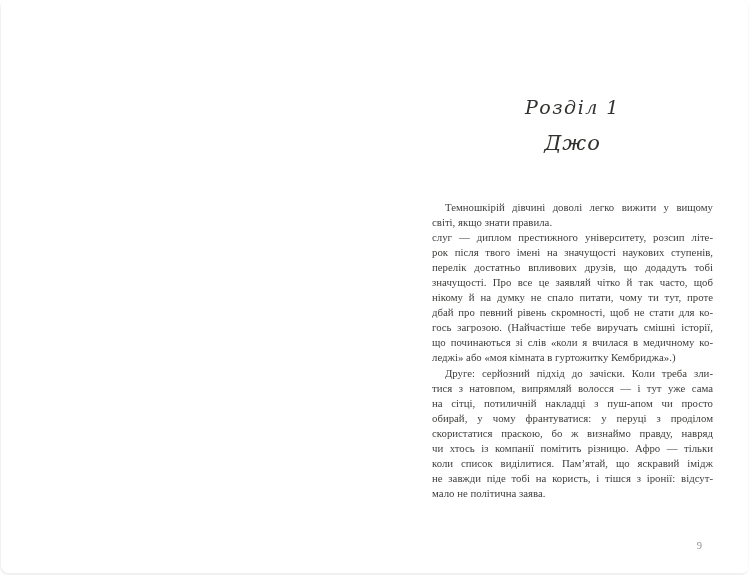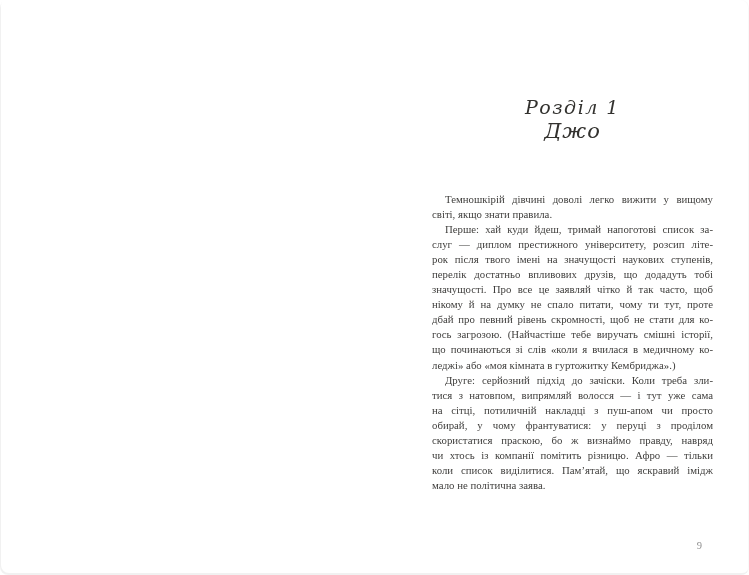--- a/index.html
+++ b/index.html
@@ -17,23 +17,23 @@
     box-shadow: inset 1px -2px 0 rgba(0,0,0,0.055), inset -1px 0 0 rgba(0,0,0,0.025);
   }
   .chapter {
     position: absolute; left: 432px; top: 96px; width: 281px;
     text-align: center;
     color: var(--heading, #33322f);
     font-family: "DejaVu Serif", serif;
     font-style: italic;
   }
   .ch-num  { font-size: 19px; letter-spacing: 1.5px; }
-  .ch-name { font-size: 21px; margin-top: 1px; letter-spacing: 1px; }
+  .ch-name { font-size: 21px; margin-top: 13px; letter-spacing: 1px; }
   .body-text {
-    position: absolute; left: 432px; top: 192px; width: 281px;
+    position: absolute; left: 432px; top: 200px; width: 281px;
     font-size: 10.8px; line-height: 15.05px;
     color: var(--text, #3f3e3c);
   }
   .line {
     white-space: nowrap;
     text-align: justify;
     text-align-last: justify;
     text-justify: inter-word;
   }
   .line.first { text-indent: 13px; }
@@ -53,37 +53,37 @@
     <div class="ch-num">Розділ 1</div>
     <div class="ch-name">Джо</div>
   </div>
 
   <div class="body-text">
       <div>
         <div class="line first">Темношкірій дівчині доволі легко вижити у вищому</div>
         <div class="line last">світі, якщо знати правила.</div>
       </div>
       <div>
-        <div class="line first">Перше: хай куди йдеш, тримай напоготові список за-</div>
         <div class="line">слуг — диплом престижного університету, розсип літе-</div>
         <div class="line">рок після твого імені на значущості наукових ступенів,</div>
         <div class="line">перелік достатньо впливових друзів, що додадуть тобі</div>
         <div class="line">значущості. Про все це заявляй чітко й так часто, щоб</div>
         <div class="line">нікому й на думку не спало питати, чому ти тут, проте</div>
         <div class="line">дбай про певний рівень скромності, щоб не стати для ко-</div>
         <div class="line">гось загрозою. (Найчастіше тебе виручать смішні історії,</div>
         <div class="line">що починаються зі слів «коли я вчилася в медичному ко-</div>
         <div class="line last">леджі» або «моя кімната в гуртожитку Кембриджа».)</div>
       </div>
       <div>
         <div class="line first">Друге: серйозний підхід до зачіски. Коли треба зли-</div>
         <div class="line">тися з натовпом, випрямляй волосся — і тут уже сама</div>
         <div class="line">на сітці, потиличній накладці з пуш-апом чи просто</div>
         <div class="line">обирай, у чому франтуватися: у перуці з проділом</div>
         <div class="line">скористатися праскою, бо ж визнаймо правду, навряд</div>
         <div class="line">чи хтось із компанії помітить різницю. Афро — тільки</div>
         <div class="line">коли список виділитися. Пам’ятай, що яскравий імідж</div>
+        <div class="line">не завжди піде тобі на користь, і тішся з іронії: відсут-</div>
         <div class="line last">мало не політична заява.</div>
       </div>
     </div>
 
   <div class="page-num">9</div>
 </div>
 
 </body></html>

